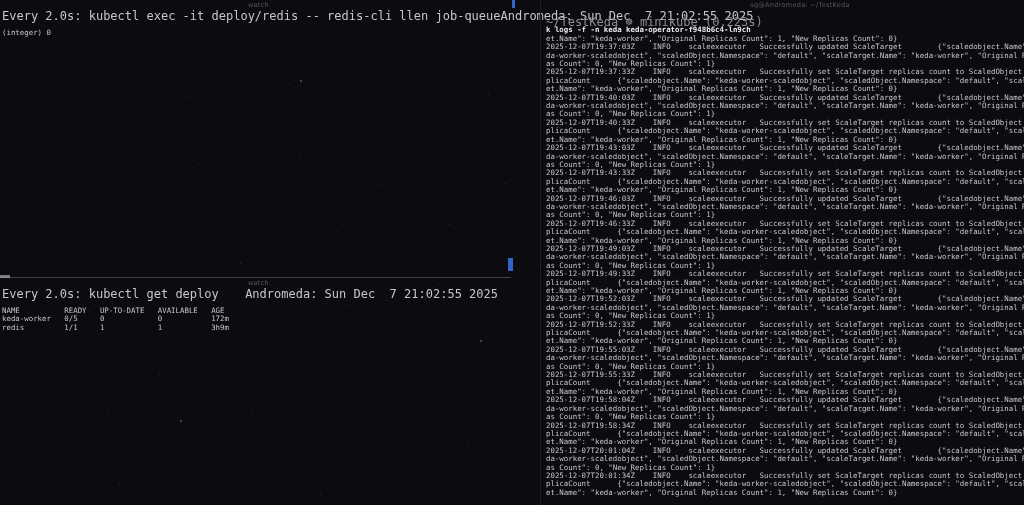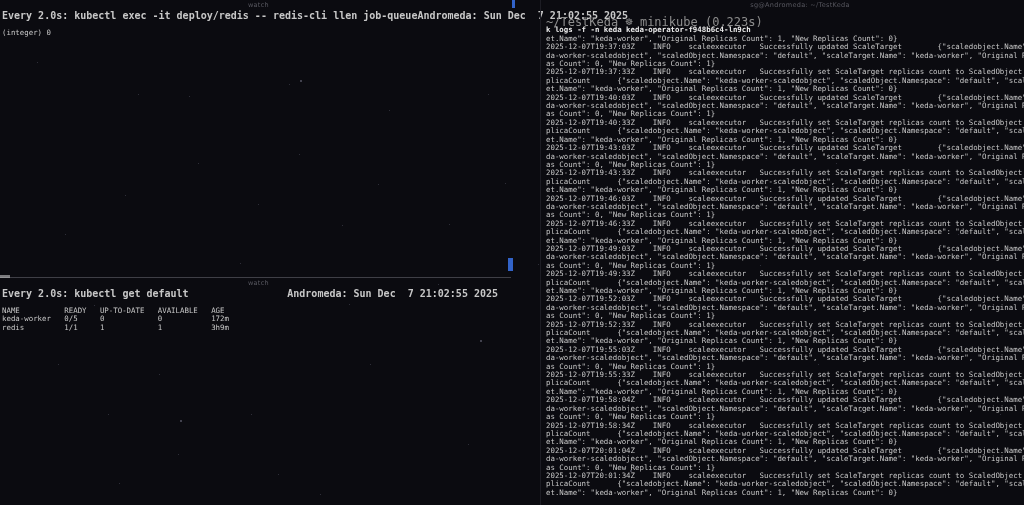--- a/index.html
+++ b/index.html
@@ -31,21 +31,21 @@
   .col.right{left:540px;width:512px;border-left:1px solid #1d1d24;}
   .pane{position:absolute;left:0;right:0;}
   .pane-title{
     height:10px;display:flex;align-items:center;justify-content:center;
     font-family:"DejaVu Sans","Liberation Sans",sans-serif;
     font-size:6.5px;color:#585860;letter-spacing:.3px;padding-left:6px;
   }
   .term{padding:2px 13px 0 2px;}
   .term-header{
     display:flex;justify-content:space-between;
-    font-size:10px;line-height:8.4px;color:#c7c7c7;white-space:pre;font-weight:bold;
+    font-size:12px;line-height:8.4px;color:#c7c7c7;white-space:pre;
   }
   pre{
     margin:0;font-family:inherit;font-size:7.4px;line-height:8.4px;
     color:#c7c7c7;white-space:pre;
   }
   .out{margin-top:8.4px;}
   .tbl{margin-top:8.4px;}
   #pane-watch-redis{top:0;height:277px;border-bottom:1px solid #3f3f46;}
   #pane-watch-deploy{top:278px;bottom:0;}
   .right-body{padding:8px 0 0 5px;}
@@ -73,21 +73,21 @@
         </div>
         <pre class="out">(integer) 0</pre>
       </div>
       <div class="h-grip"></div>
     </section>
 
     <section class="pane" id="pane-watch-deploy">
       <div class="pane-title">watch</div>
       <div class="term">
         <div class="term-header">
-          <span>Every 2.0s: kubectl get default</span>
+          <span>Every 2.0s: kubectl get deploy</span>
           <span>Andromeda: Sun Dec  7 21:02:55 2025</span>
         </div>
         <pre class="tbl">NAME          READY   UP-TO-DATE   AVAILABLE   AGE
 keda-worker   0/5     0            0           172m
 redis         1/1     1            1           3h9m</pre>
       </div>
     </section>
 
   </div>
 

